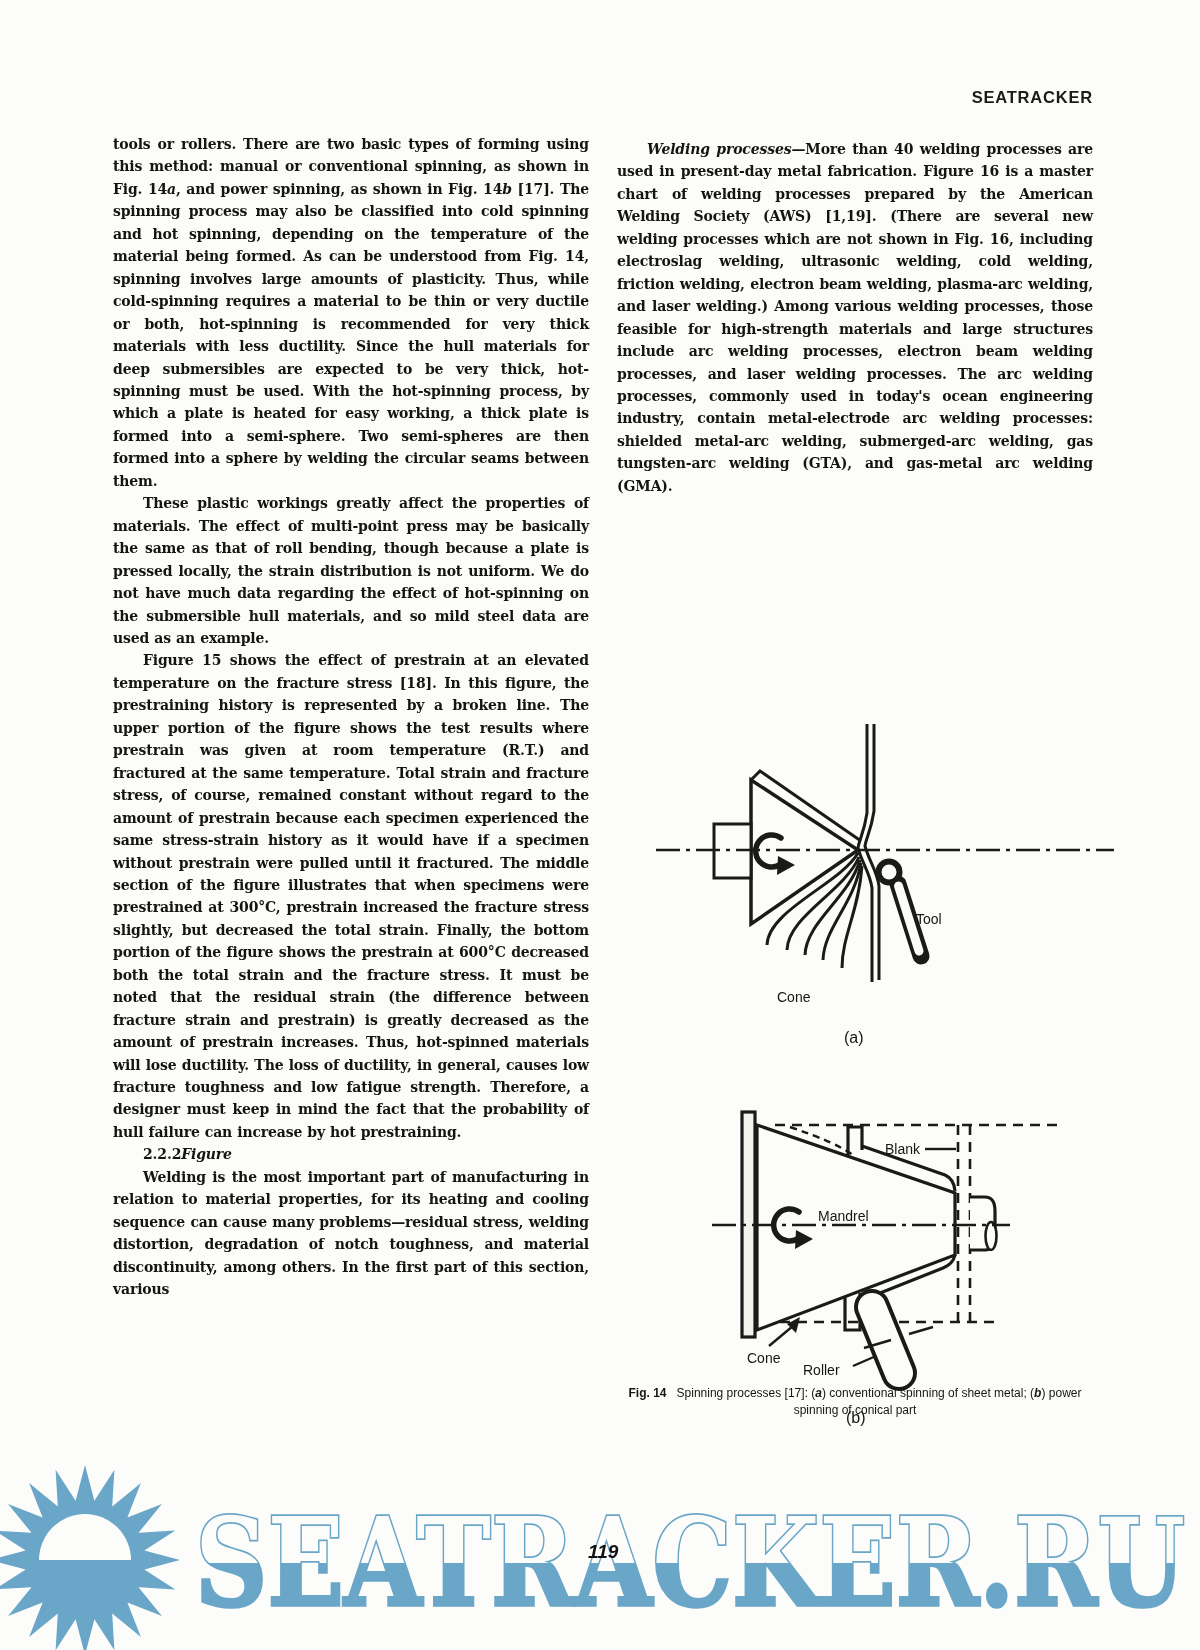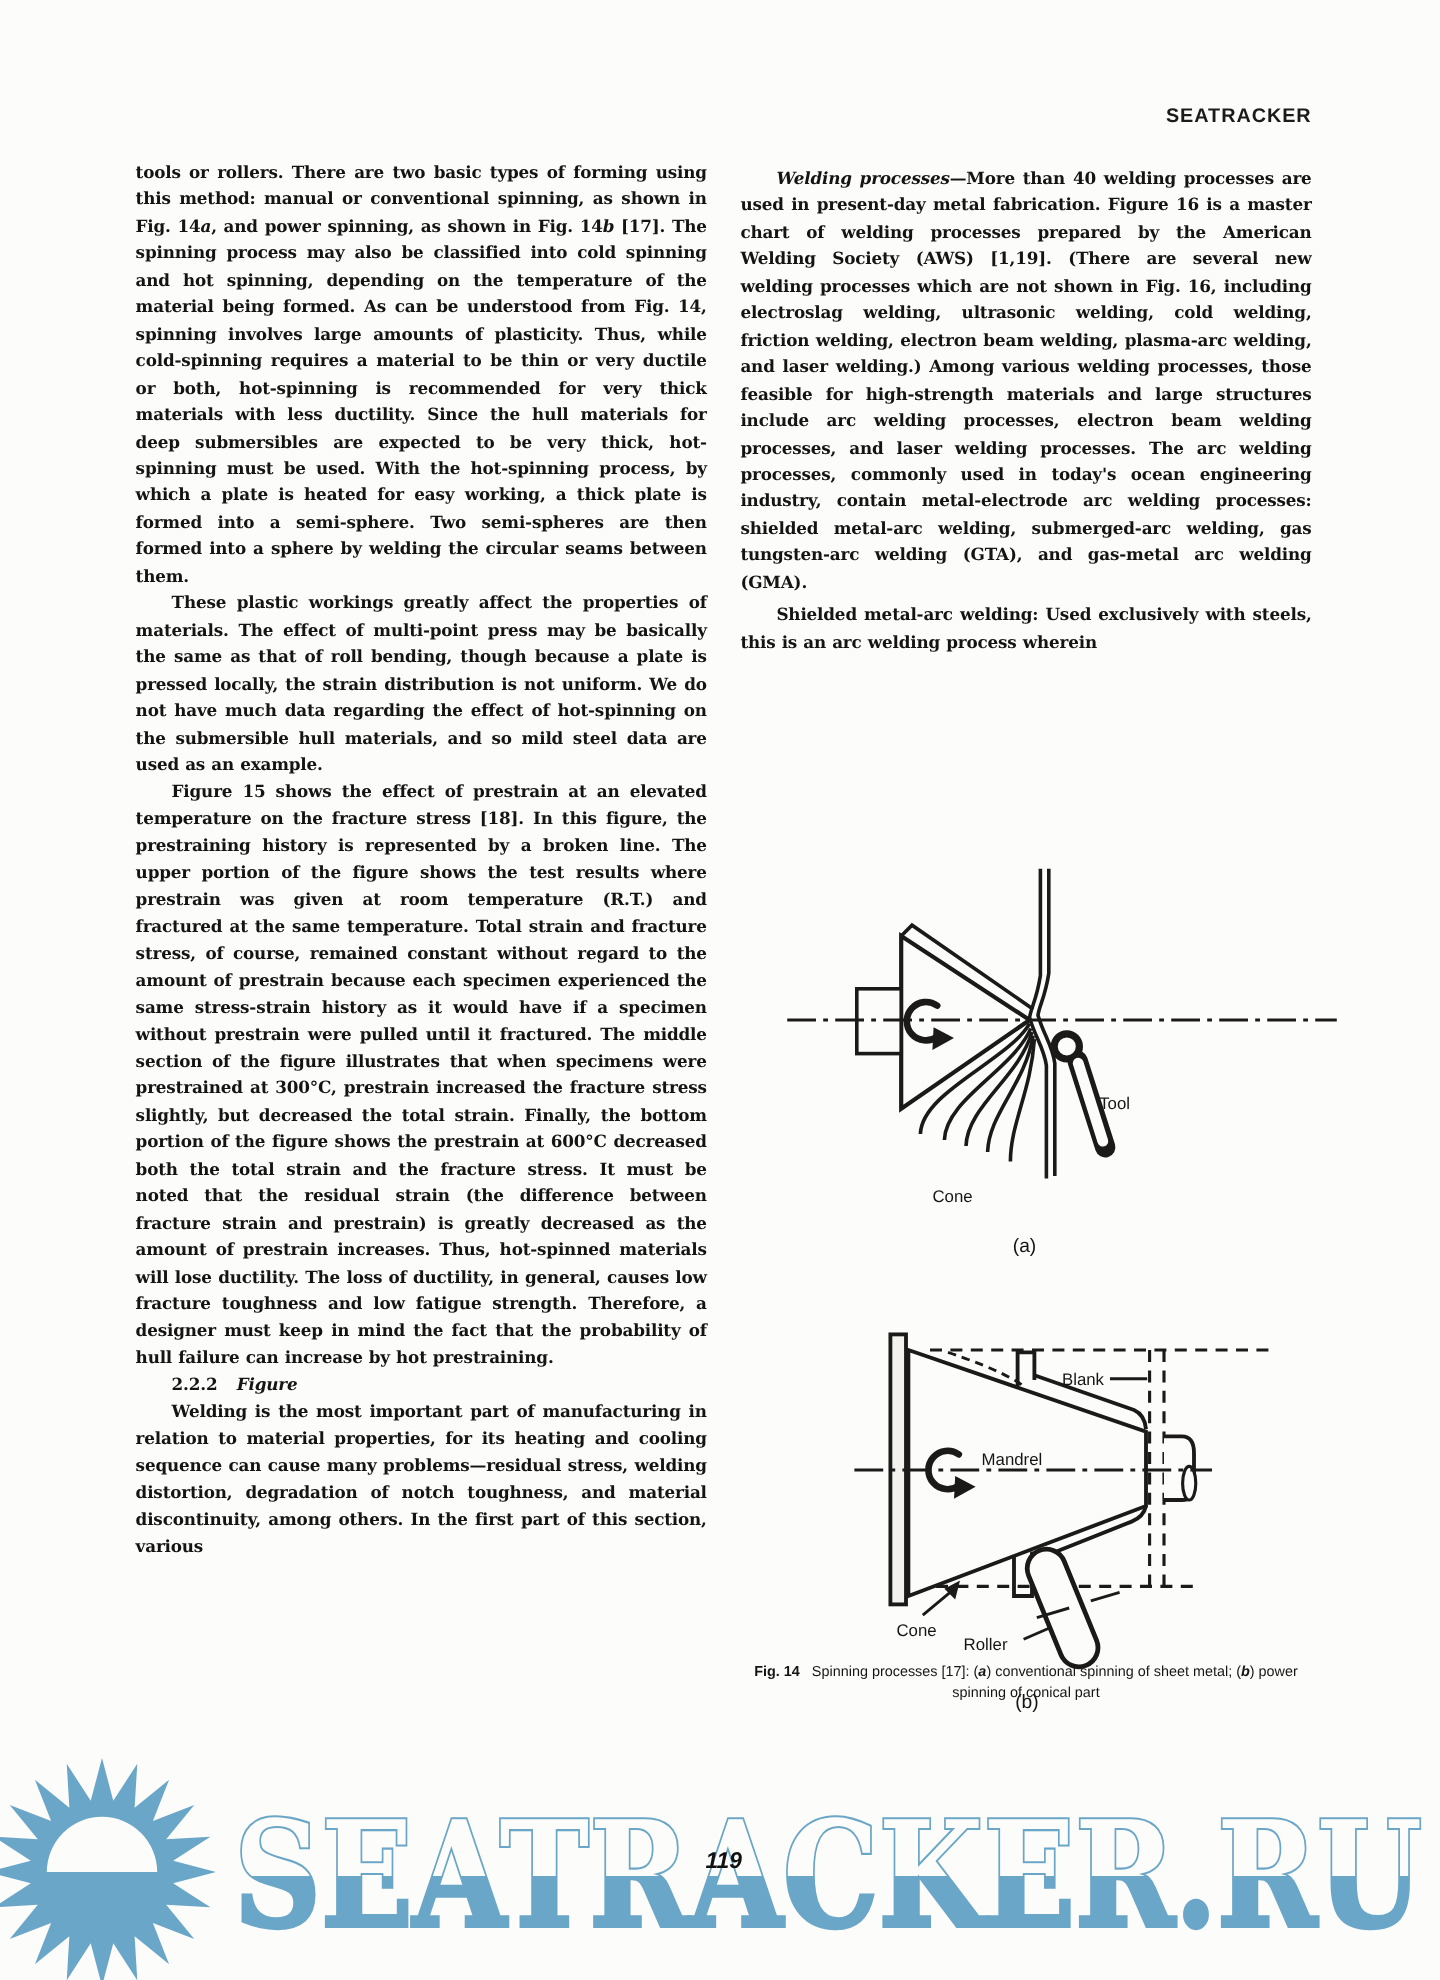--- a/index.html
+++ b/index.html
@@ -15,21 +15,21 @@
     text-align:justify; letter-spacing:-0.15px; word-spacing:0.4px;
   }
   .col-left{left:113px;}
   .col-right{left:617px;}
   .col p{margin:0; text-indent:30px;}
   .col p.noindent{text-indent:0;}
   .col-right p.vgap{margin-top:5px;}
   .section-heading{
     margin:27px 0 22px 0; text-indent:0; font-weight:bold;
   }
-  .section-heading .sh-num{font-style:normal; margin-right:16px;}
+  .section-heading .sh-num{font-style:normal; }
   .section-heading .sh-word{font-style:italic;}
   .ital{font-style:italic;}
   
   .running-head{
     position:absolute; top:88px; left:617px; width:476px;
     font-family:"Liberation Sans", sans-serif; font-weight:bold;
     font-size:16.5px; letter-spacing:0.8px; text-align:right; color:#1c1b1a;
     z-index:3;
   }
   .page-number{
@@ -86,21 +86,20 @@
   <div class="col col-left">
     <p class="noindent"><span>tools or rollers. There are two basic types of forming using this method: manual or conventional spinning, as shown in Fig. 14</span><span class="ital">a</span><span>, and power spinning, as shown in Fig. 14</span><span class="ital">b</span><span> [17]. The spinning process may also be classified into cold spinning and hot spinning, depending on the temperature of the material being formed. As can be understood from Fig. 14, spinning involves large amounts of plasticity. Thus, while cold-spinning requires a material to be thin or very ductile or both, hot-spinning is recommended for very thick materials with less ductility. Since the hull materials for deep submersibles are expected to be very thick, hot-spinning must be used. With the hot-spinning process, by which a plate is heated for easy working, a thick plate is formed into a semi-sphere. Two semi-spheres are then formed into a sphere by welding the circular seams between them.</span></p>
     <p>These plastic workings greatly affect the properties of materials. The effect of multi-point press may be basically the same as that of roll bending, though because a plate is pressed locally, the strain distribution is not uniform. We do not have much data regarding the effect of hot-spinning on the submersible hull materials, and so mild steel data are used as an example.</p>
     <p>Figure 15 shows the effect of prestrain at an elevated temperature on the fracture stress [18]. In this figure, the prestraining history is represented by a broken line. The upper portion of the figure shows the test results where prestrain was given at room temperature (R.T.) and fractured at the same temperature. Total strain and fracture stress, of course, remained constant without regard to the amount of prestrain because each specimen experienced the same stress-strain history as it would have if a specimen without prestrain were pulled until it fractured. The middle section of the figure illustrates that when specimens were prestrained at 300°C, prestrain increased the fracture stress slightly, but decreased the total strain. Finally, the bottom portion of the figure shows the prestrain at 600°C decreased both the total strain and the fracture stress. It must be noted that the residual strain (the difference between fracture strain and prestrain) is greatly decreased as the amount of prestrain increases. Thus, hot-spinned materials will lose ductility. The loss of ductility, in general, causes low fracture toughness and low fatigue strength. Therefore, a designer must keep in mind the fact that the probability of hull failure can increase by hot prestraining.</p>
     <p class="section-heading"><span class="sh-num">2.2.2</span><span class="sh-word">Figure</span></p>
     <p>Welding is the most important part of manufacturing in relation to material properties, for its heating and cooling sequence can cause many problems—residual stress, welding distortion, degradation of notch toughness, and material discontinuity, among others. In the first part of this section, various</p>
   </div>
 
   <div class="col col-right">
     <p class="vgap"><span class="ital">Welding processes</span><span>—More than 40 welding processes are used in present-day metal fabrication. Figure 16 is a master chart of welding processes prepared by the American Welding Society (AWS) [1,19]. (There are several new welding processes which are not shown in Fig. 16, including electroslag welding, ultrasonic welding, cold welding, friction welding, electron beam welding, plasma-arc welding, and laser welding.) Among various welding processes, those feasible for high-strength materials and large structures include arc welding processes, electron beam welding processes, and laser welding processes. The arc welding processes, commonly used in today's ocean engineering industry, contain metal-electrode arc welding processes: shielded metal-arc welding, submerged-arc welding, gas tungsten-arc welding (GTA), and gas-metal arc welding (GMA).</span></p>
-    <p class="vgap">Shielded metal-arc welding:  Used exclusively with steels, this is an arc welding process wherein</p>
   </div>
 
   <svg class="fig-a" width="470" height="360" viewBox="0 0 470 360">
     <g stroke="#1b1a19" fill="none" stroke-width="3">
 
       <g>
         <path d="M210,165 C192,196 120,222 119,257"></path>
         <path d="M211,169 C196,204 140,228 139,262"></path>
         <path d="M212,172 C201,210 158,234 157,267"></path>
         <path d="M213,175 C206,216 176,240 175,272"></path>

